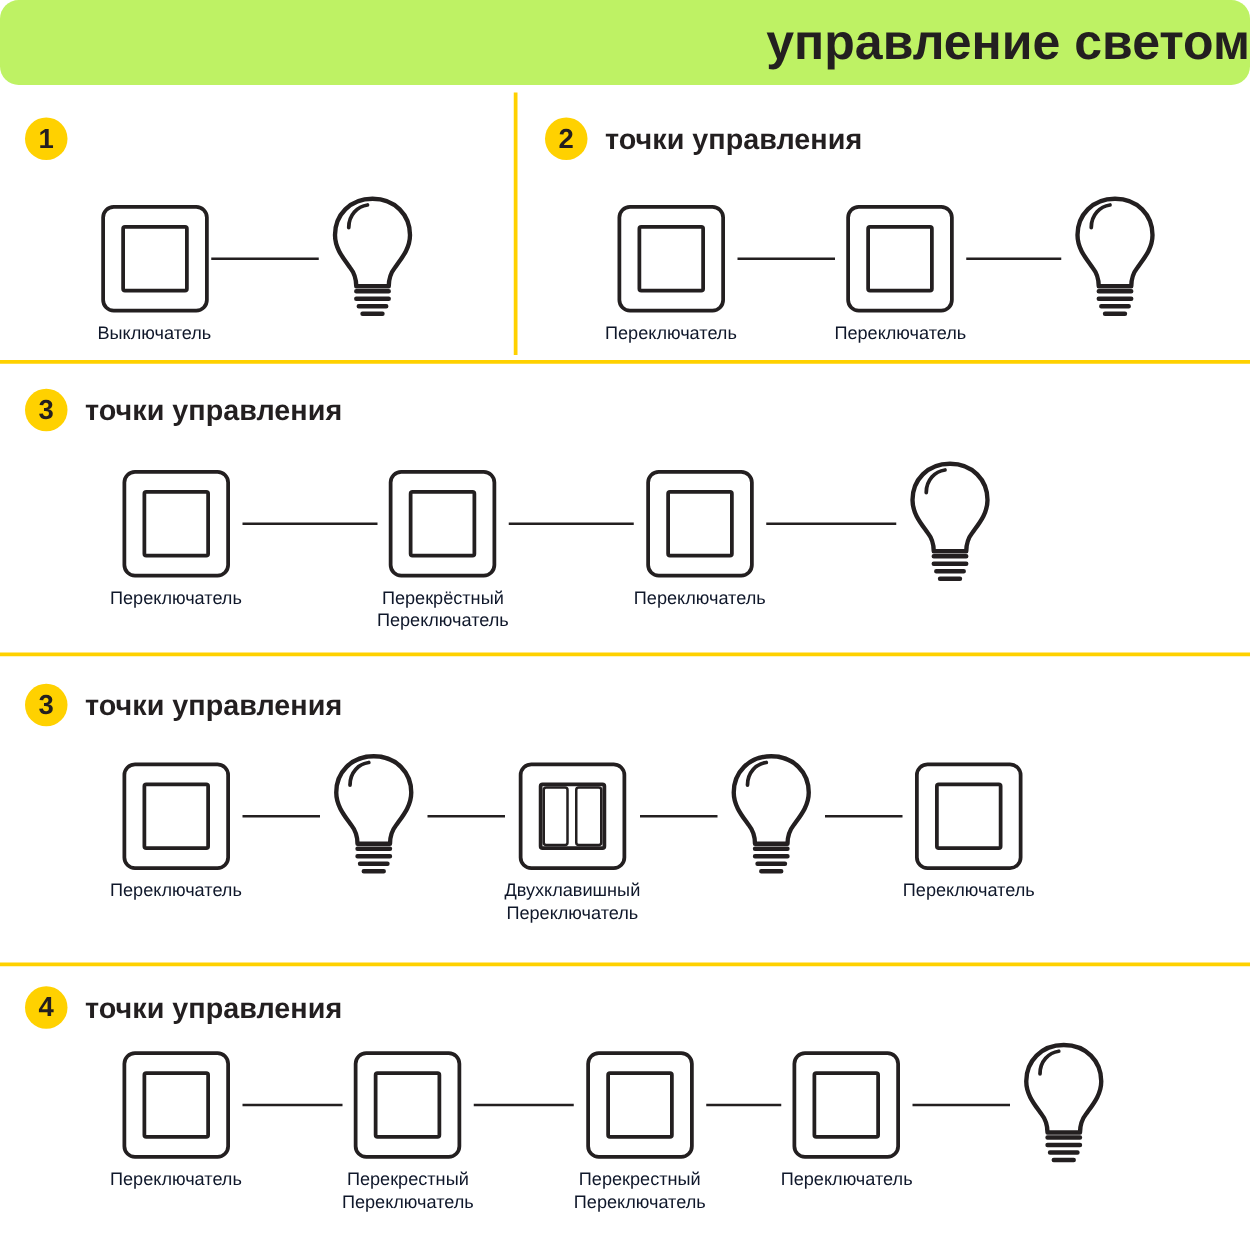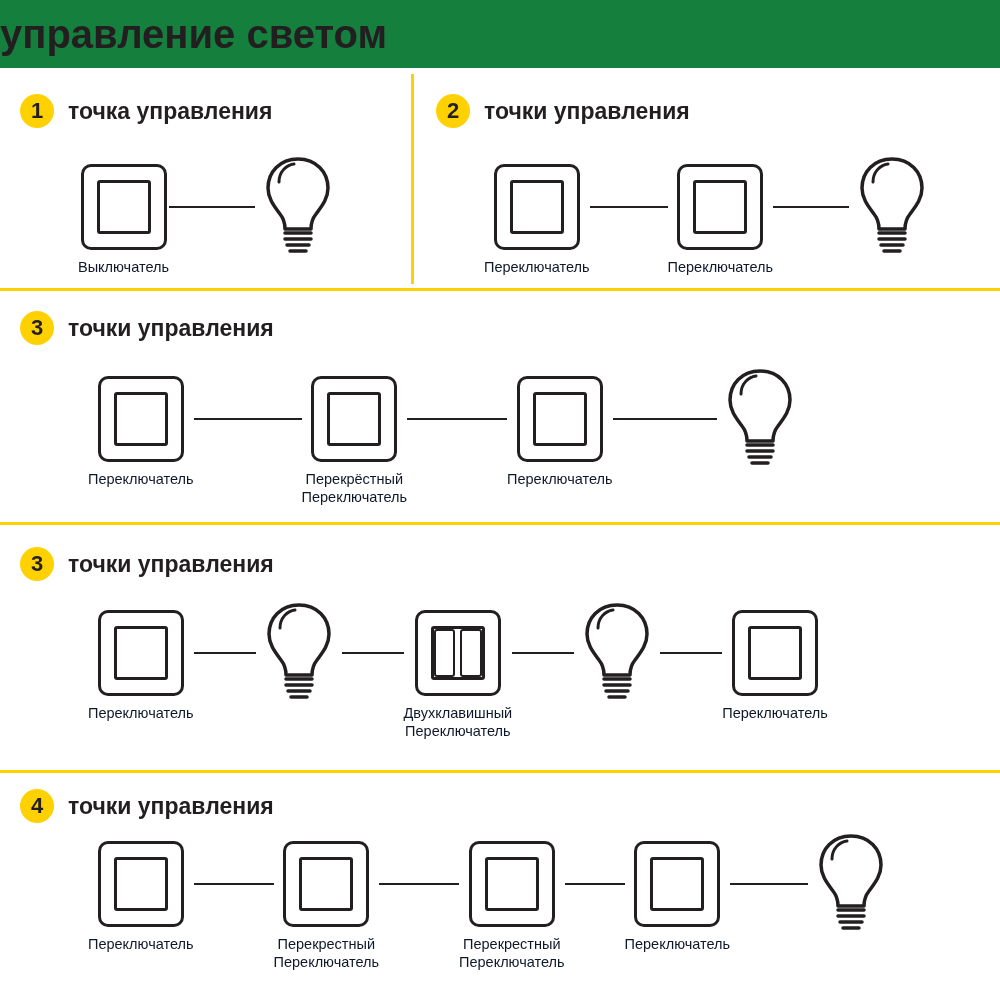--- a/index.html
+++ b/index.html
@@ -17,24 +17,25 @@
 
   .page {
     position: relative;
     width: 1000px;
     height: 1000px;
   }
 
   
   .header {
     height: 68px;
-    background: #15803d;
-    display: flex;
-    align-items: center;
-    justify-content: flex-start;
+    background: #bef264;
+    display: flex;
+    align-items: center;
+    justify-content: flex-end;
+    border-radius: 15px;
   }
   .header-title {
     font-size: 40px;
     font-weight: bold;
     color: #231f20;
     letter-spacing: 0px;
     line-height: 1;
   }
 
   
@@ -161,21 +162,20 @@
 
 <div class="page">
 
   <div class="header">
     <div class="header-title">управление светом</div>
   </div>
 
   <div class="section" style="position:absolute; left:0; top:68px; width:410px; height:222px;">
     <div class="sec-title-row" style="position:absolute; left:20px; top:26px;">
       <div class="badge">1</div>
-      <div class="sec-title">точка управления</div>
     </div>
 
     <div class="row" style="left:78px; top:96px;">
       <div class="node">
         <div class="switch">
             <div class="inner"></div>
           </div>
         <div class="node-label">Выключатель</div>
       </div>
       <div class="wire" style="width:86px;">

